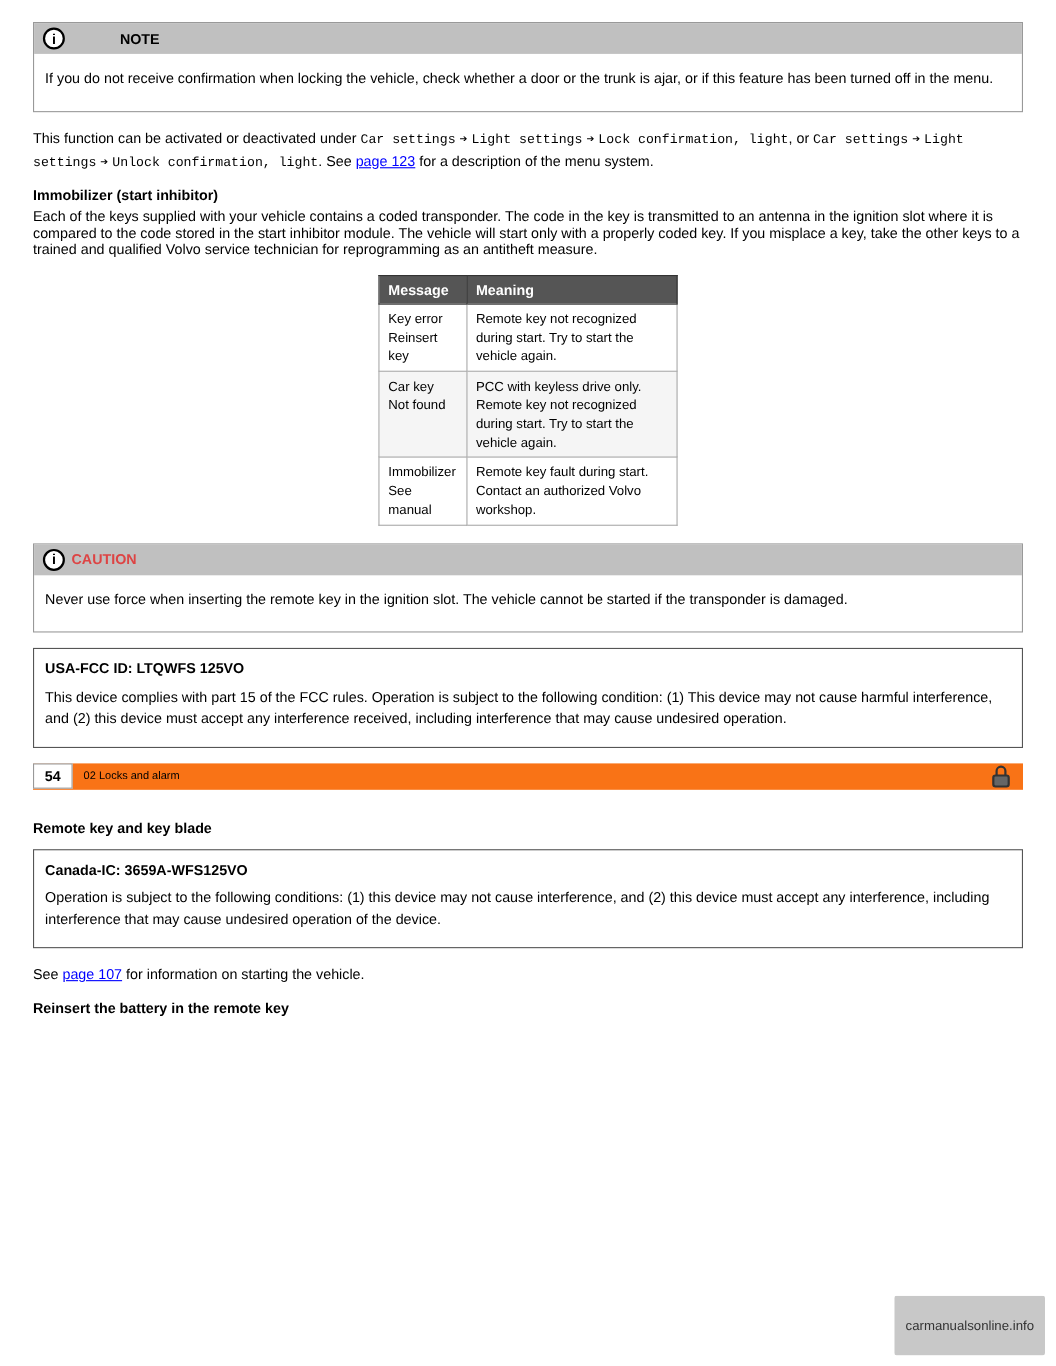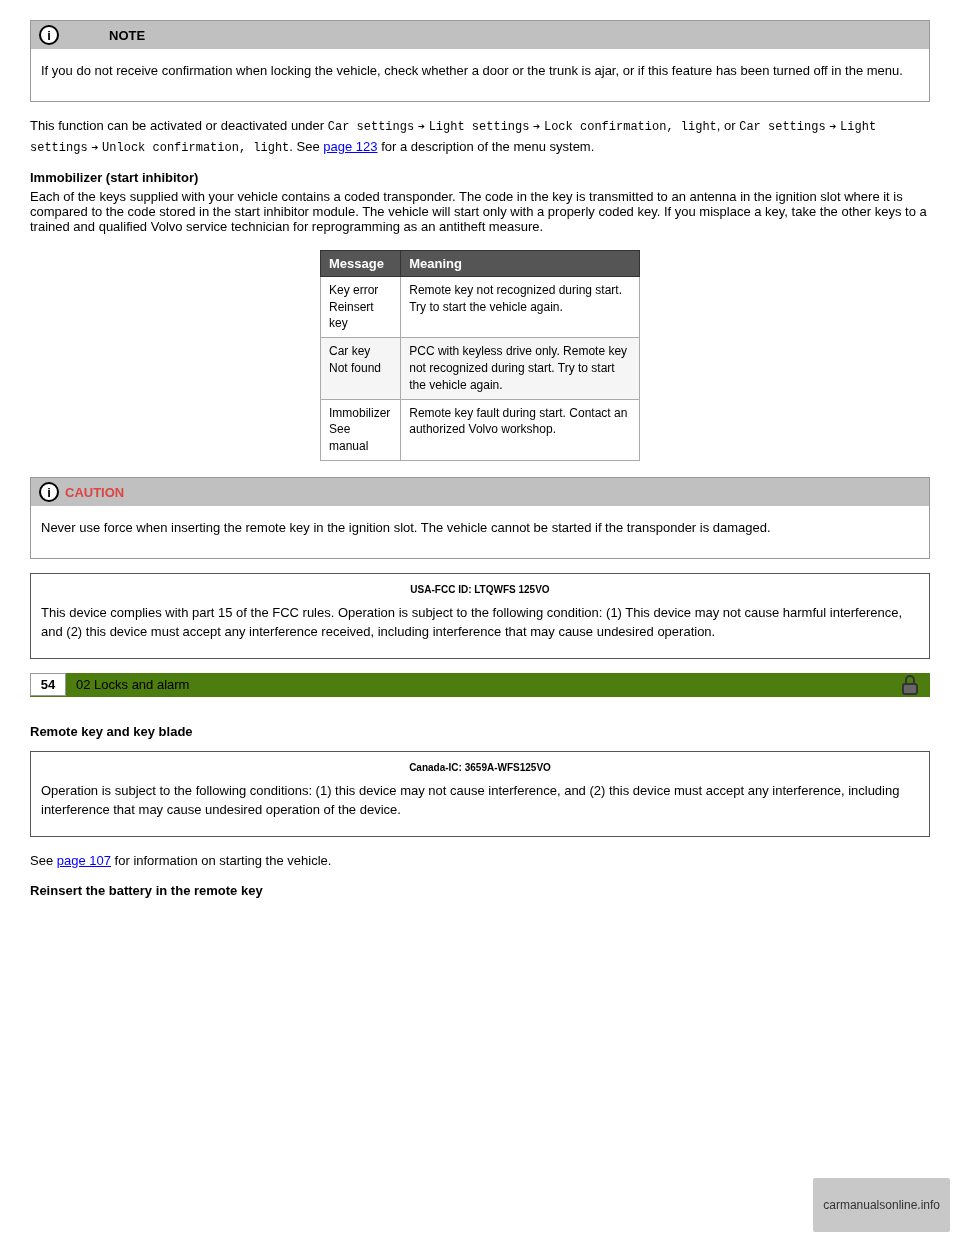--- a/index.html
+++ b/index.html
@@ -49,23 +49,22 @@
       padding: 12px 10px;
       line-height: 1.5;
     }
     .fcc-box, .canada-box {
       border: 1px solid #555;
       padding: 8px 10px;
       margin-bottom: 14px;
       line-height: 1.5;
     }
     .fcc-title, .canada-title {
-      font-size: 10px;
+      font-size: 13px;
       margin-bottom: 6px;
-      text-align: center;
     }
     .main-text {
       line-height: 1.6;
       margin-bottom: 12px;
     }
     .page-link {
       color: #00f;
       text-decoration: underline;
       cursor: pointer;
     }
@@ -76,21 +75,21 @@
     .immobilizer-section {
       margin-bottom: 14px;
     }
     .table-container {
       display: flex;
       justify-content: center;
       margin: 16px 0;
     }
     .data-table {
       border-collapse: collapse;
-      width: 320px;
+      width: 272px;
     }
     .data-table th {
       background: #555;
       color: #fff;
       padding: 5px 8px;
       text-align: left;
       font-size: 13px;
       border: 1px solid #333;
     }
     .data-table td {
@@ -99,35 +98,35 @@
       border: 1px solid #aaa;
       vertical-align: top;
       line-height: 1.4;
     }
     .data-table tr:nth-child(even) td {
       background: #f5f5f5;
     }
     .footer-bar {
       display: flex;
       align-items: center;
-      background: #4d7c0f;
+      background: #f97316;
       margin-bottom: 16px;
     }
     .footer-page-num {
       background: #fff;
       border: 1px solid #999;
       padding: 3px 8px;
       font-weight: bold;
       font-size: 13px;
       min-width: 36px;
       text-align: center;
     }
     .footer-section {
       padding: 4px 10px;
-      font-size: 13px;
+      font-size: 10px;
       flex: 1;
     }
     .footer-icon {
       margin-right: 8px;
       display: flex;
       align-items: center;
       justify-content: center;
     }
     .lock-icon-svg {
       width: 24px;

